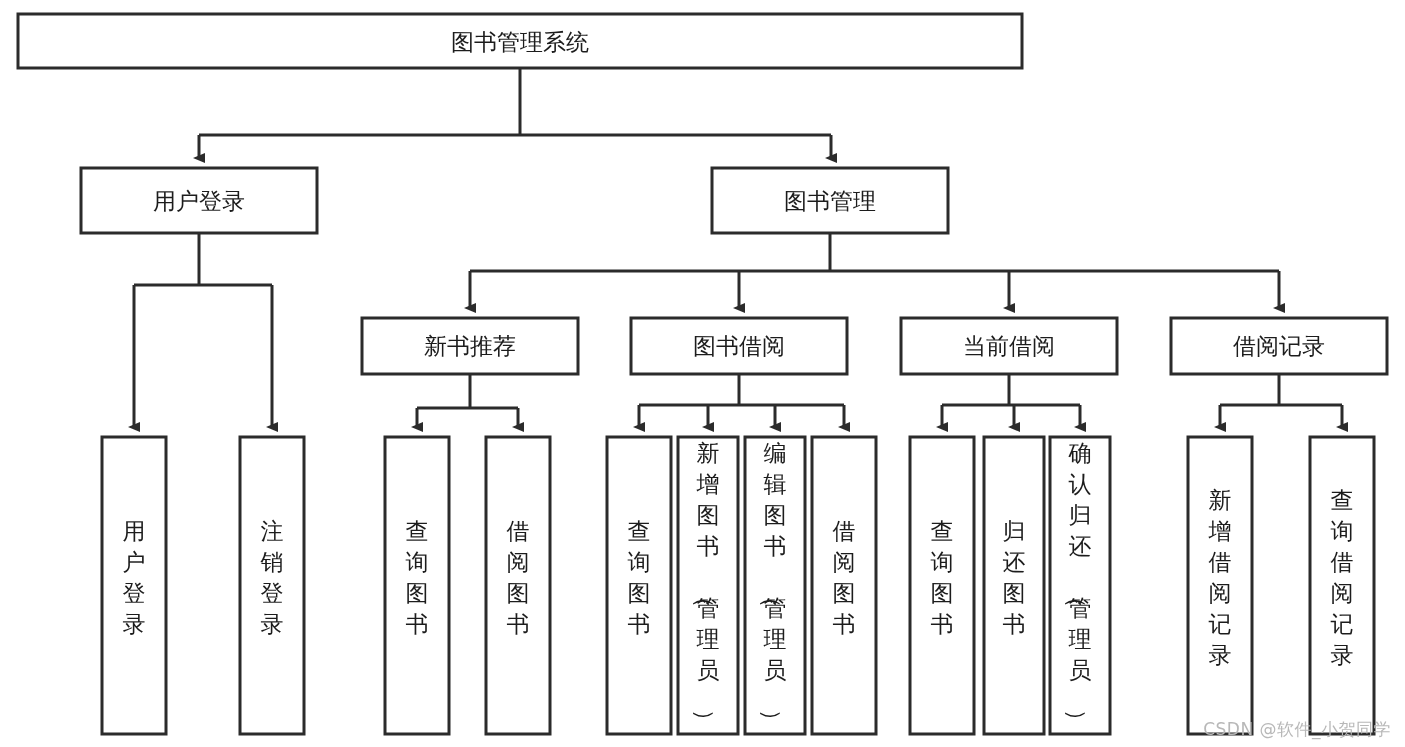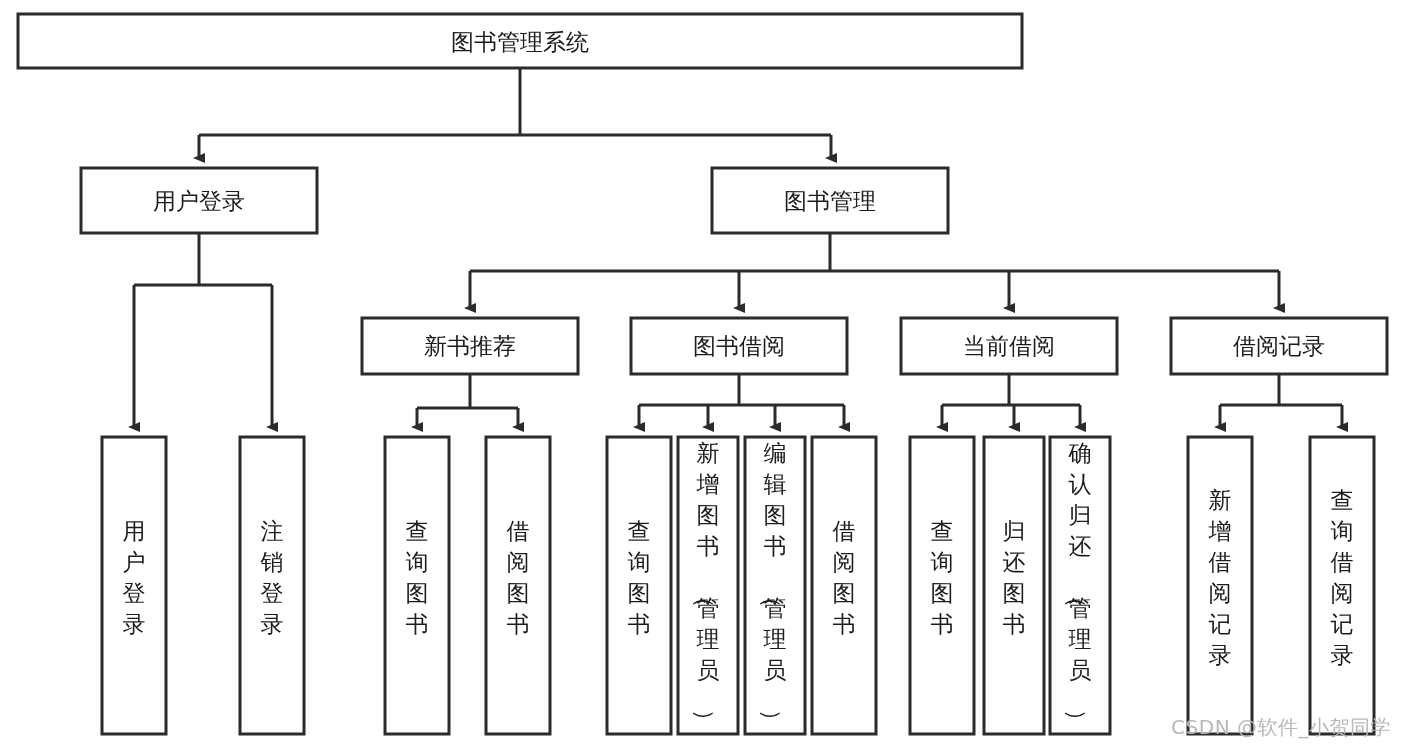--- a/index.html
+++ b/index.html
@@ -45,21 +45,21 @@
   }
   .arrow-head {
     fill: #2b2b2b;
     stroke: none;
   }
   .watermark-text {
     position: absolute;
     right: 14px;
     bottom: 6px;
     font-family: "DejaVu Sans", "Liberation Sans", sans-serif;
-    font-size: 20px;
+    font-size: 17px;
     color: #b8b8b8;
     white-space: nowrap;
     letter-spacing: 0.5px;
   }
 </style>
 </head>
 <body>
 
 <svg id="diagram" viewBox="0 0 1405 747" xmlns="http://www.w3.org/2000/svg">
 

